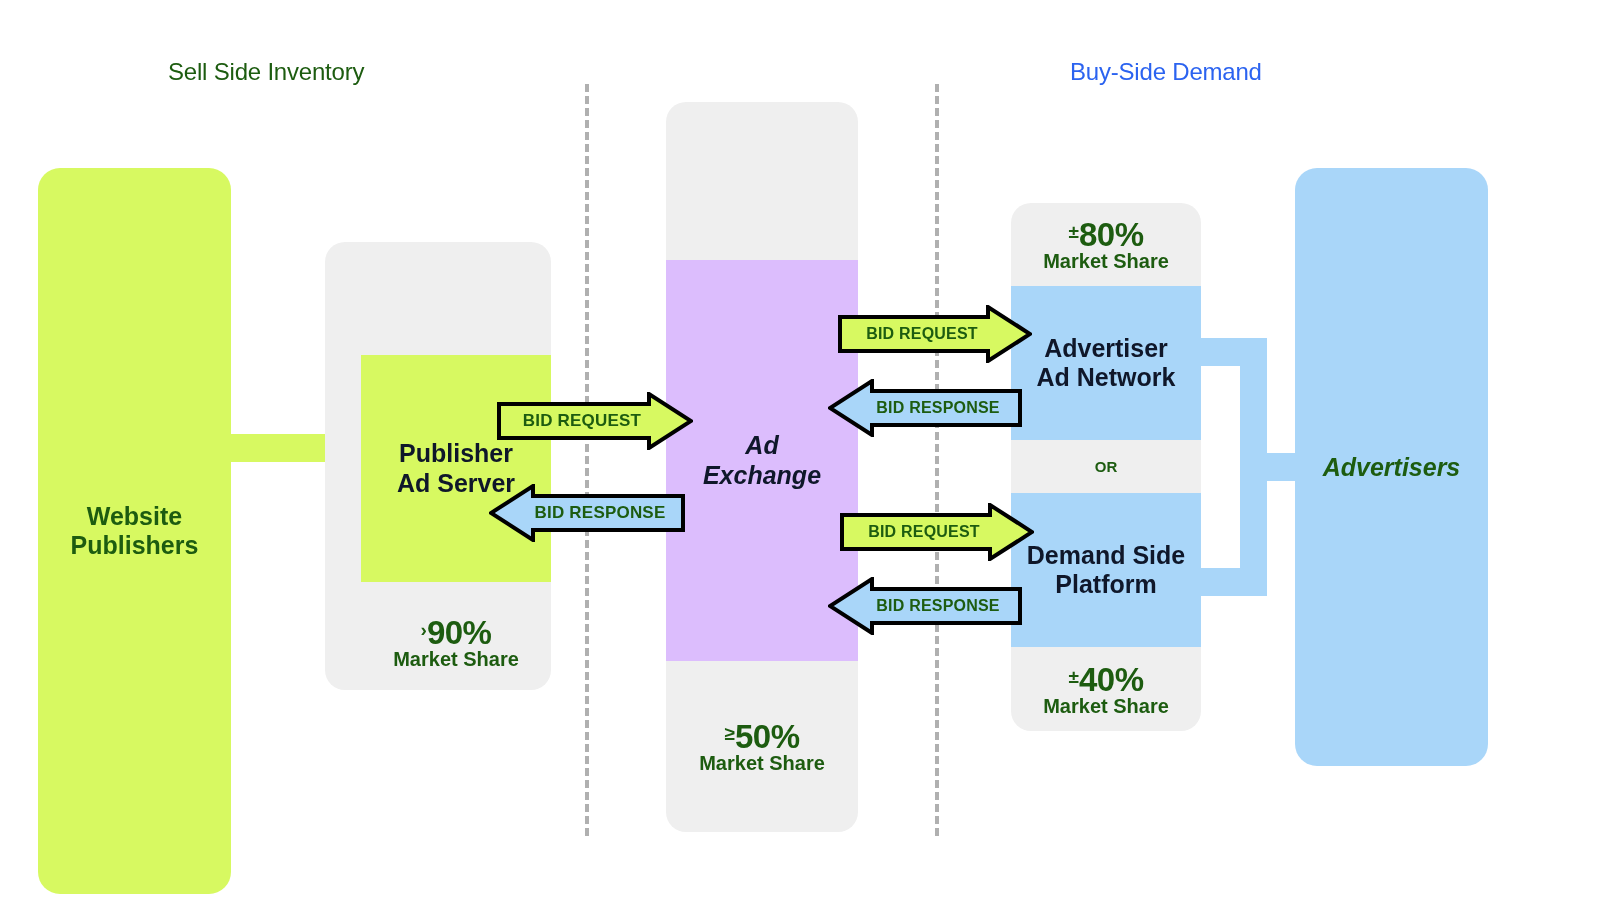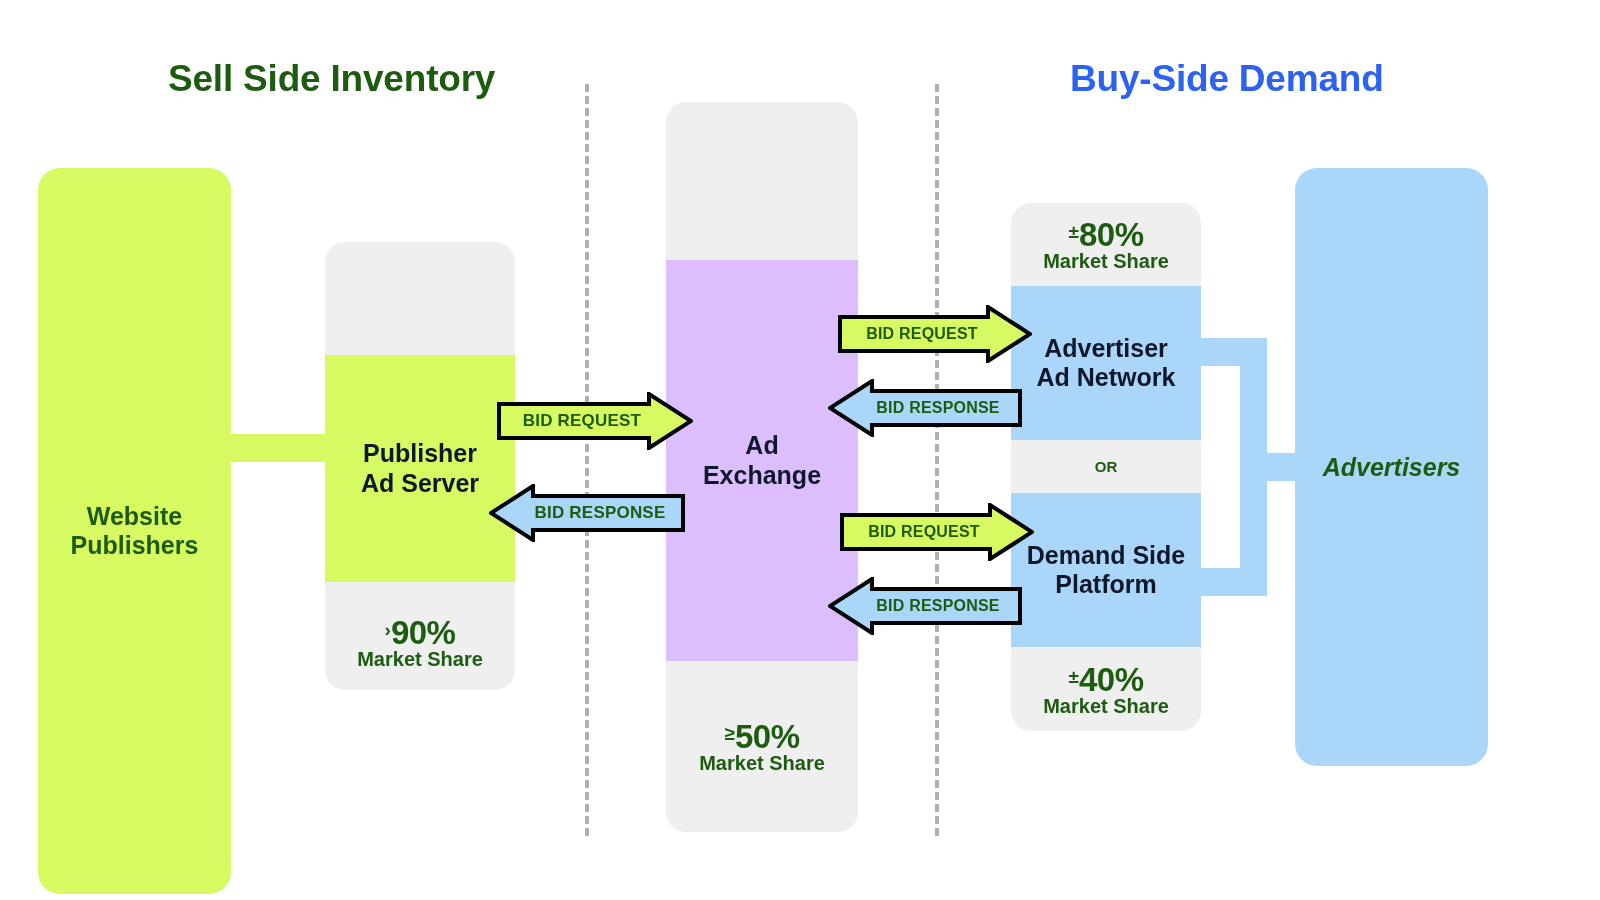--- a/index.html
+++ b/index.html
@@ -16,22 +16,22 @@
     position: relative;
     width: 1600px;
     height: 900px;
     background: #ffffff;
     overflow: hidden;
   }
 
   
   .heading {
     position: absolute;
-    font-weight: 700;
-    font-size: 37px;
+    font-weight: 400;
+    font-size: 24px;
     letter-spacing: -0.2px;
     white-space: nowrap;
   }
   #heading-sell {
     left: 168px;
     top: 58px;
     color: #1d5c10;
   }
   #heading-buy {
     left: 1070px;
@@ -136,34 +136,35 @@
     font-size: 15px;
     color: #1d5c10;
   }
 
   
   #card-publisher {
     left: 325px;
     top: 242px;
     width: 190px;
     height: 448px;
+    padding-left: 36px;
   }
   #card-publisher .pad-top { height: 113px; }
   #card-publisher .fill    { height: 227px; }
   #card-publisher .pad-bot { height: 121px; }
 
   
   #card-exchange {
     left: 666px;
     top: 102px;
     width: 192px;
     height: 730px;
   }
   #card-exchange .pad-top { height: 158px; }
-  #card-exchange .fill    { height: 401px; }
+  #card-exchange .fill    { height: 401px; font-style: italic; }
   #card-exchange .pad-bot { height: 171px; }
 
   
   #card-buyside {
     left: 1011px;
     top: 203px;
     width: 190px;
     height: 528px;
   }
   #card-buyside .pad-top   { height: 83px; border-radius: 7px; }

